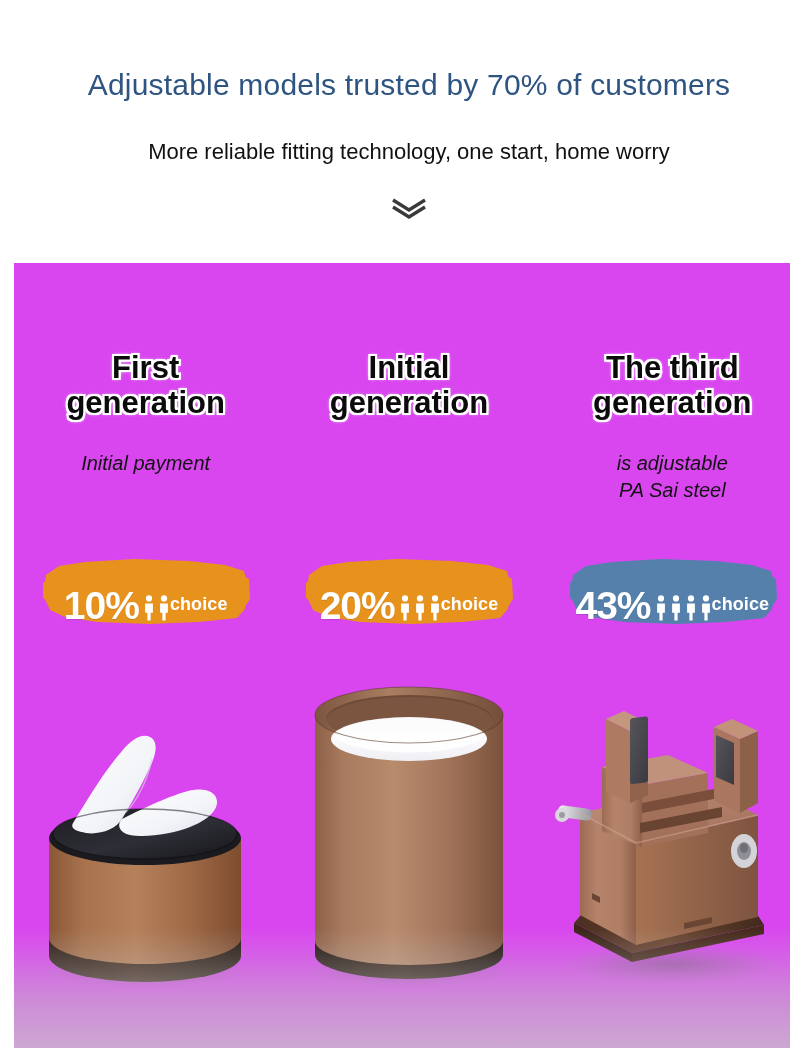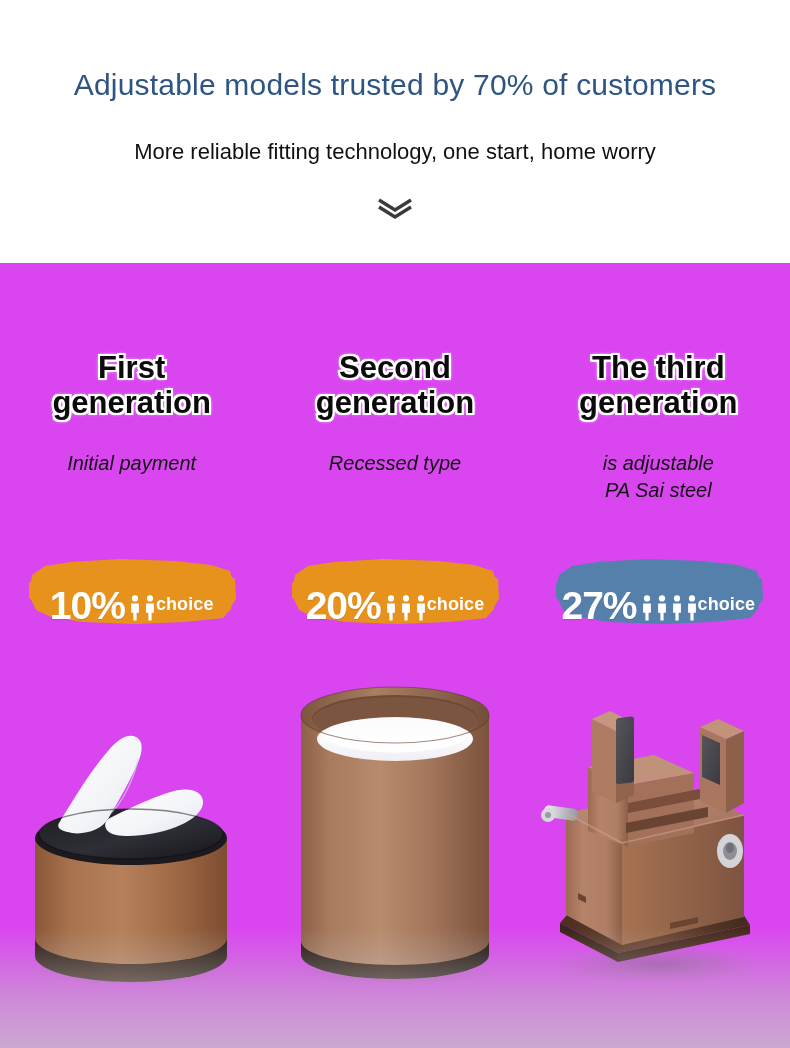--- a/index.html
+++ b/index.html
@@ -2,21 +2,21 @@
 <html><head>
 <meta charset="utf-8">
 <style>
   * { margin:0; padding:0; box-sizing:border-box; }
   html, body {
     width:790px; height:1048px;
     font-family:"Liberation Sans", sans-serif;
     background:#ffffff;
     overflow:hidden;
   }
-  #page { position:relative; width:684px; height:1048px; }
+  #page { position:relative; width:684px; height:1048px;margin-left:14px; }
 
   
   .header {
     position:absolute; left:0; top:0; width:790px; height:263px;
     background:#ffffff;
   }
   .title {
     position:absolute; left:0; top:68px; width:790px;
     text-align:center;
     font-size:30px; font-weight:400; letter-spacing:.2px;
@@ -201,24 +201,23 @@
             <path d="M47 130 C63 104, 80 76, 96 58 C106 46, 116 40, 124 44 C132 48, 131 60, 124 74 C116 92, 104 112, 96 126 C90 136, 74 142, 60 140 C50 138, 44 136, 47 130 Z" fill="url(#g1tab)"></path>
             <path d="M96 126 C112 118, 140 104, 162 98 C178 94, 190 98, 191 108 C192 118, 180 128, 164 134 C146 141, 120 145, 104 142 C94 140, 90 132, 96 126 Z" fill="url(#g1tab)"></path>
             <path d="M99 120 C110 110, 122 86, 126 66" fill="none" stroke="#cfd4de" stroke-width="1.4" opacity=".7"></path>
             <ellipse cx="119" cy="141" rx="92" ry="25" fill="none" stroke="#0c0c10" stroke-width="1.4" opacity=".5"></ellipse>
           </svg>
         </div>
       </div>
 
       <div class="col">
         <div class="gen-title">
-          <div>Second</div>
+          <div>Initial</div>
           <div>generation</div>
         </div>
-        <div class="gen-sub">Recessed type</div>
 
         <div class="badge-wrap">
           <div class="badge">
             <svg class="stroke-svg" viewBox="0 0 213 75" preserveAspectRatio="none">
               <path d="M7 22 L20 13 L46 9 L95 6 L150 8 L186 12 L205 18 L209 34 L206 56 L198 65 L160 69 L110 71 L58 69 L26 64 L11 57 L4 42 Z" fill="#E8921E"></path>
               <path d="M4 30 L12 24 L9 40 L14 52 L4 45 Z" fill="#E8921E"></path>
               <path d="M200 20 L210 26 L211 46 L203 58 L206 38 Z" fill="#E8921E"></path>
             </svg>
             <div class="badge-content">
               <span class="pct">20%</span>
@@ -298,21 +297,21 @@
         </div>
 
         <div class="badge-wrap">
           <div class="badge">
             <svg class="stroke-svg" viewBox="0 0 213 75" preserveAspectRatio="none">
               <path d="M7 22 L20 13 L46 9 L95 6 L150 8 L186 12 L205 18 L209 34 L206 56 L198 65 L160 69 L110 71 L58 69 L26 64 L11 57 L4 42 Z" fill="#5580AC"></path>
               <path d="M4 30 L12 24 L9 40 L14 52 L4 45 Z" fill="#5580AC"></path>
               <path d="M200 20 L210 26 L211 46 L203 58 L206 38 Z" fill="#5580AC"></path>
             </svg>
             <div class="badge-content">
-              <span class="pct">27%</span>
+              <span class="pct">43%</span>
               <span class="people-choice">
                 <span class="people">
                   <svg width="12" height="26" viewBox="0 0 12 26">
                     <circle cx="6" cy="3.4" r="3.1" fill="#fff"></circle>
                     <path d="M2.1 8.4 h7.8 v9.4 h-2.3 v7.8 h-3.2 v-7.8 h-2.3 z" fill="#fff"></path>
                   </svg>
                   <svg width="12" height="26" viewBox="0 0 12 26">
                     <circle cx="6" cy="3.4" r="3.1" fill="#fff"></circle>
                     <path d="M2.1 8.4 h7.8 v9.4 h-2.3 v7.8 h-3.2 v-7.8 h-2.3 z" fill="#fff"></path>
                   </svg>

